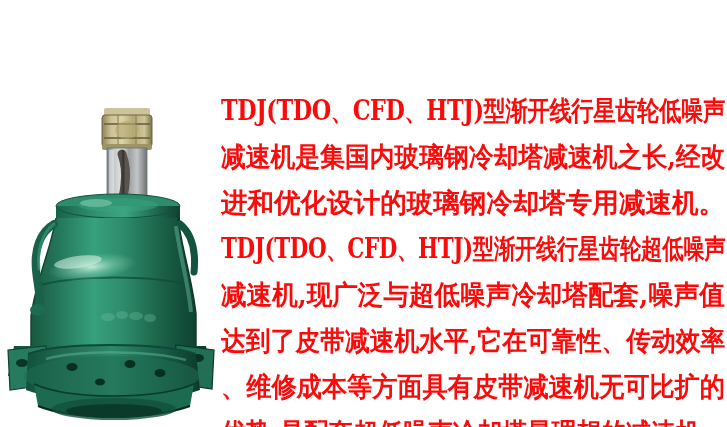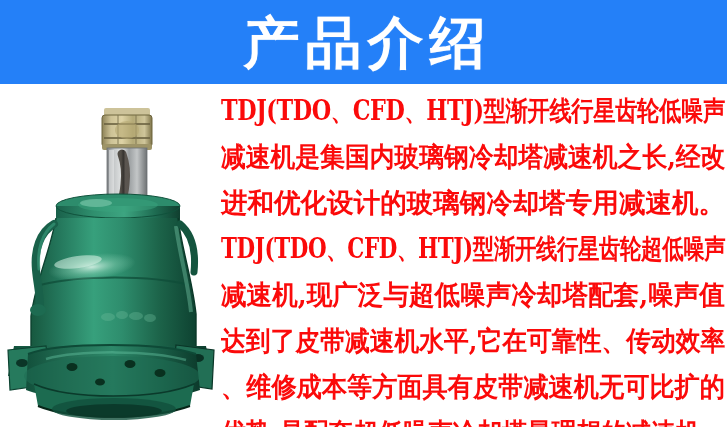--- a/index.html
+++ b/index.html
@@ -97,23 +97,20 @@
   }
   .desc-line.latin-lead {
     letter-spacing: -0.5px;
   }
 </style>
 </head>
 <body>
 
 <div id="page">
 
-  <div id="banner">
-    <div id="banner-title">产品介绍</div>
-  </div>
 
   <div id="product-figure">
     <div id="product-photo">
       <svg viewBox="0 0 220 343" xmlns="http://www.w3.org/2000/svg" aria-hidden="true">
         <defs>
           <linearGradient id="bodyGrad" x1="0" y1="0" x2="1" y2="0">
             <stop offset="0%" stop-color="#15553e"></stop>
             <stop offset="12%" stop-color="#1d6b4f"></stop>
             <stop offset="34%" stop-color="#2f8e6d"></stop>
             <stop offset="48%" stop-color="#3aa37e"></stop>

